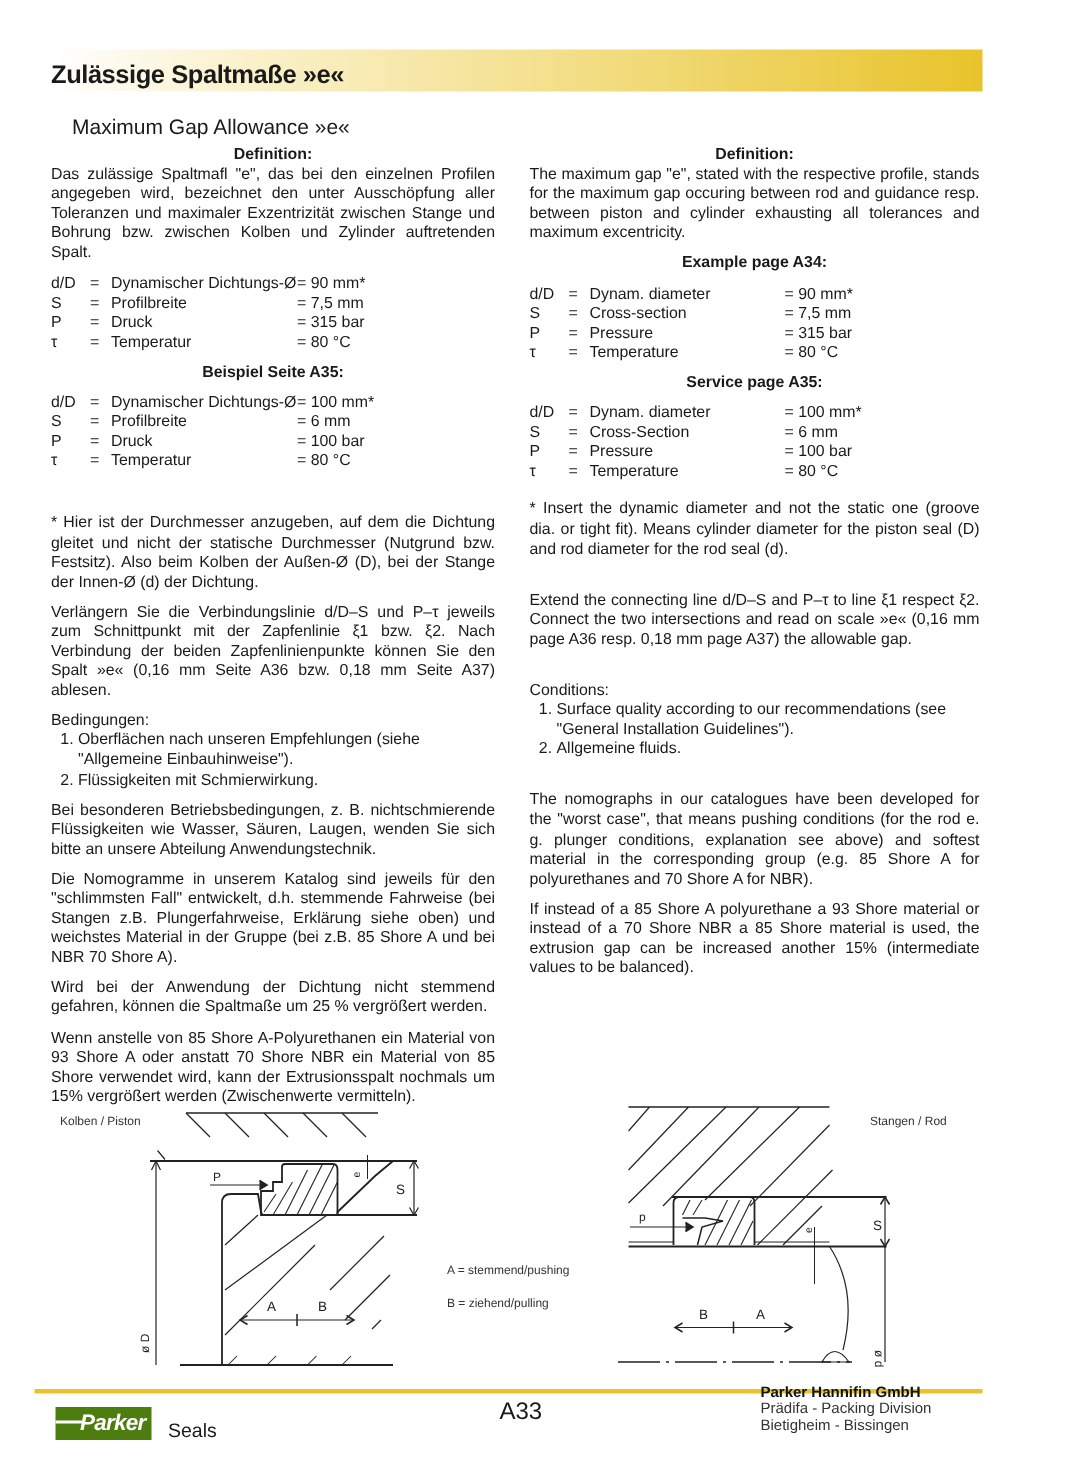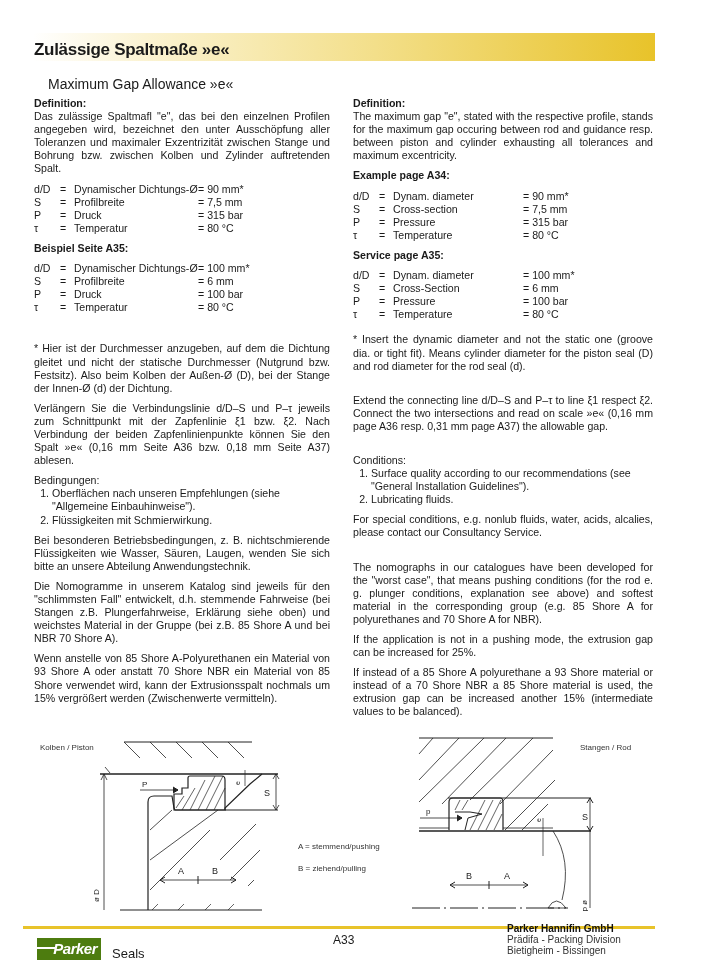--- a/index.html
+++ b/index.html
@@ -6,39 +6,39 @@
   body { width:720px; height:975px; position:relative; overflow:hidden;
          font-family:"Liberation Sans", sans-serif; color:#1a1a1a; }
   .title-band { position:absolute; left:33px; top:33px; width:622px; height:28px;
          background:linear-gradient(to right, #ffffff 0%, #fbf3d2 18%, #f3df8a 55%, #e8c32a 100%); }
   .title { position:absolute; left:34px; top:40px; font-size:17px; font-weight:bold; letter-spacing:-0.3px; margin:0; }
   .subtitle { position:absolute; left:34px; top:62px; font-size:14px; margin:14px; }
   .col { position:absolute; top:97px; width:296px; font-size:10.6px; line-height:13.1px; }
   .col.left { left:34px; }
   .col.right { left:353px; width:300px; }
   .col p { margin:0 0 7px 0; text-align:justify; }
-  .h { font-weight:bold; margin:0; }
+  .h { font-weight:bold; margin:0;text-align:center; }
   .h.sp { margin-top:7px; margin-bottom:7px; }
   table.params { border-collapse:collapse; margin:0 0 5px 0; }
   table.params td { padding:0; height:13px; vertical-align:top; white-space:nowrap; }
   td.sym { width:26px; }
   td.eq { width:14px; }
   .left td.lbl { width:124px; }
   .right td.lbl { width:130px; }
   ol { margin:0 0 7px 0; padding-left:18px; }
   ol li { padding-left:0; }
   .gap { height:14px; }
   .diag-label { position:absolute; font-size:8px; color:#333; }
   .diagrams { position:absolute; left:0; top:730px; width:720px; height:190px; }
   .footer-rule { position:absolute; left:23px; top:926px; width:632px; height:3px; background:#e8c32a; }
   .logo { position:absolute; left:37px; top:938px; width:64px; height:22px; background:#4d7c0f; }
   .logo span { position:absolute; right:4px; top:2px; color:#fff; font-weight:bold; font-size:15px; font-style:italic; letter-spacing:-0.5px; }
   .logo i { position:absolute; left:0; top:9px; width:18px; height:2px; background:#fff; }
   .seals { position:absolute; left:112px; top:946px; font-size:13px; }
-  .pagenum { position:absolute; left:333px; top:933px; font-size:12px; }
+  .pagenum { position:absolute; left:333px; top:933px; font-size:16px; }
   .company { position:absolute; left:507px; top:923px; font-size:10px; line-height:11px; color:#333; }
   .company b { color:#111; }
 </style>
 </head>
 <body>
 
 <div class="title-band"></div>
 <h1 class="title">Zulässige Spaltmaße »e«</h1>
 <h2 class="subtitle" style="font-weight:normal">Maximum Gap Allowance »e«</h2>
 
@@ -104,20 +104,21 @@
     </table>
   <p style="margin-top:28px">* Hier ist der Durchmesser anzugeben, auf dem die Dichtung gleitet und nicht der statische Durchmesser (Nutgrund bzw. Festsitz). Also beim Kolben der Außen-Ø (D), bei der Stange der Innen-Ø (d) der Dichtung.</p>
   <p>Verlängern Sie die Verbindungslinie d/D–S und P–τ jeweils zum Schnittpunkt mit der Zapfenlinie ξ1 bzw. ξ2. Nach Verbindung der beiden Zapfenlinienpunkte können Sie den Spalt »e« (0,16 mm Seite A36 bzw. 0,18 mm Seite A37) ablesen.</p>
   <div>Bedingungen:</div>
   <ol>
     <li>Oberflächen nach unseren Empfehlungen (siehe "Allgemeine Einbauhinweise").</li>
     <li>Flüssigkeiten mit Schmierwirkung.</li>
   </ol>
   <p>Bei besonderen Betriebsbedingungen, z. B. nichtschmierende Flüssigkeiten wie Wasser, Säuren, Laugen, wenden Sie sich bitte an unsere Abteilung Anwendungstechnik.</p>
   <p>Die Nomogramme in unserem Katalog sind jeweils für den "schlimmsten Fall" entwickelt, d.h. stemmende Fahrweise (bei Stangen z.B. Plungerfahrweise, Erklärung siehe oben) und weichstes Material in der Gruppe (bei z.B. 85 Shore A und bei NBR 70 Shore A).</p>
+  <p>Wird bei der Anwendung der Dichtung nicht stemmend gefahren, können die Spaltmaße um 25 % vergrößert werden.</p>
   <p>Wenn anstelle von 85 Shore A-Polyurethanen ein Material von 93 Shore A oder anstatt 70 Shore NBR ein Material von 85 Shore verwendet wird, kann der Extrusionsspalt nochmals um 15% vergrößert werden (Zwischenwerte vermitteln).</p>
 </div>
 
 <div class="col right">
   <div class="h">Definition:</div>
   <p>The maximum gap "e", stated with the respective profile, stands for the maximum gap occuring between rod and guidance resp. between piston and cylinder exhausting all tolerances and maximum excentricity.</p>
   <div class="h sp">Example page A34:</div>
   <table class="params">
     <tbody>
         <tr>
@@ -170,31 +171,29 @@
     <tr>
           <td class="sym">τ</td>
           <td class="eq">=</td>
           <td class="lbl">Temperature</td>
           <td>= 80 °C</td>
         </tr>
   </tbody>
     </table>
   <p style="margin-top:12px">* Insert the dynamic diameter and not the static one (groove dia. or tight fit). Means cylinder diameter for the piston seal (D) and rod diameter for the rod seal (d).</p>
   <div class="gap"></div>
-  <p>Extend the connecting line d/D–S and P–τ to line ξ1 respect ξ2. Connect the two intersections and read on scale »e« (0,16 mm page A36 resp. 0,31 mm page A37) the allowable gap.</p>
+  <p>Extend the connecting line d/D–S and P–τ to line ξ1 respect ξ2. Connect the two intersections and read on scale »e« (0,16 mm page A36 resp. 0,18 mm page A37) the allowable gap.</p>
   <div class="gap"></div>
   <div>Conditions:</div>
   <ol>
     <li>Surface quality according to our recommendations (see "General Installation Guidelines").</li>
-    <li>Lubricating fluids.</li>
+    <li>Allgemeine fluids.</li>
   </ol>
-  <p>For special conditions, e.g. nonlub fluids, water, acids, alcalies, please contact our Consultancy Service.</p>
   <div class="gap"></div>
   <p>The nomographs in our catalogues have been developed for the "worst case", that means pushing conditions (for the rod e. g. plunger conditions, explanation see above) and softest material in the corresponding group (e.g. 85 Shore A for polyurethanes and 70 Shore A for NBR).</p>
-  <p>If the application is not in a pushing mode, the extrusion gap can be increased for 25%.</p>
   <p>If instead of a 85 Shore A polyurethane a 93 Shore material or instead of a 70 Shore NBR a 85 Shore material is used, the extrusion gap can be increased another 15% (intermediate values to be balanced).</p>
 </div>
 
 <div class="diagrams">
   <span class="diag-label" style="left:40px;top:13px">Kolben / Piston</span>
   <span class="diag-label" style="left:580px;top:13px">Stangen / Rod</span>
   <span class="diag-label" style="left:298px;top:112px">A = stemmend/pushing</span>
   <span class="diag-label" style="left:298px;top:134px">B = ziehend/pulling</span>
 
   <svg width="720" height="190" style="position:absolute;left:0;top:0" fill="none" stroke="#222" stroke-width="1">

